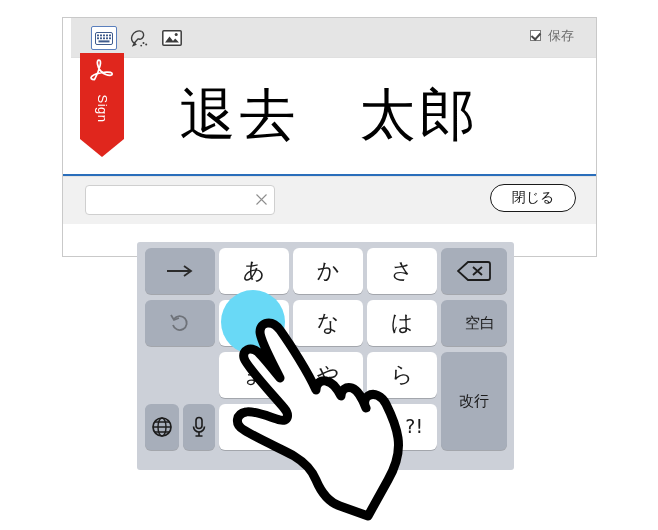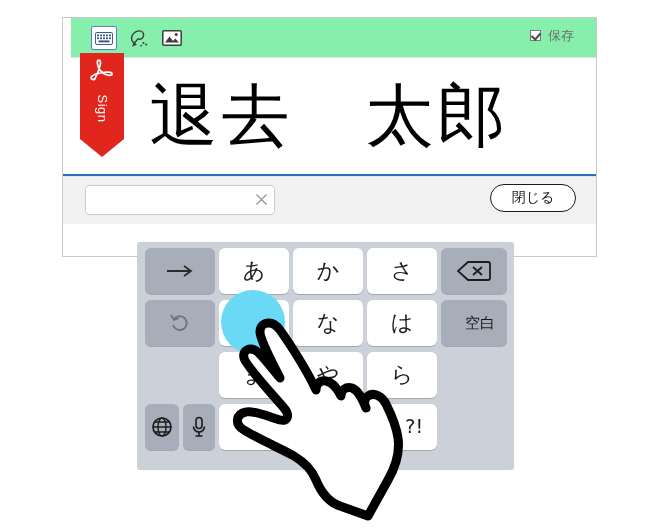--- a/index.html
+++ b/index.html
@@ -24,21 +24,21 @@
     height: 240px;
     background: #ffffff;
     border: 1px solid #c9c9c9;
     box-sizing: border-box;
   }
 
   
   #dialog-toolbar {
     position: relative;
     height: 40px;
-    background: #86efac;
+    background: #e5e5e5;
     border-bottom: 1px solid #e0e0e0;
     box-sizing: border-box;
     margin-left: 8px;
   }
   .tool-group {
     position: absolute;
     left: 20px;
     top: 8px;
     display: flex;
     align-items: center;
@@ -99,21 +99,21 @@
     border-bottom: 2px solid #2a6ebb;
     box-sizing: border-box;
   }
   #signature-text {
     position: absolute;
     left: 0;
     right: 0;
     top: 50%;
     transform: translateY(-50%);
     text-align: center;
-    font-size: 68px;
+    font-size: 56px;
     letter-spacing: 4px;
     color: #000000;
     font-family: "DejaVu Sans", "Liberation Sans", sans-serif;
     white-space: pre;
   }
 
   
   #clear-row {
     position: relative;
     height: 40px;
@@ -425,20 +425,21 @@
     </svg>
   </div>
   <div class="kb-key white" style="left:82px; top:58px;  width:70px; height:46px;">た</div>
   <div class="kb-key white" style="left:156px;top:58px;  width:70px; height:46px;">な</div>
   <div class="kb-key white" style="left:230px;top:58px;  width:70px; height:46px;">は</div>
   <div class="kb-key gray small" style="left:304px;top:58px;  width:66px; height:46px;padding-left:12px;">空白</div>
 
   <div class="kb-key white" style="left:82px; top:110px; width:70px; height:46px;">ま</div>
   <div class="kb-key white" style="left:156px;top:110px; width:70px; height:46px;">や</div>
   <div class="kb-key white" style="left:230px;top:110px; width:70px; height:46px;">ら</div>
+  <div class="kb-key gray small" style="left:304px;top:110px; width:66px; height:98px;">改行</div>
 
   <div class="kb-key gray icon" style="left:8px;  top:162px; width:34px; height:46px;">
     <svg width="22" height="22" viewBox="0 0 22 22">
       <circle cx="11" cy="11" r="9" fill="none" stroke="#1c1c1c" stroke-width="1.7"></circle>
       <ellipse cx="11" cy="11" rx="4" ry="9" fill="none" stroke="#1c1c1c" stroke-width="1.4"></ellipse>
       <path d="M2 11 H20 M3.4 6 H18.6 M3.4 16 H18.6" stroke="#1c1c1c" stroke-width="1.4"></path>
     </svg>
   </div>
   <div class="kb-key gray icon" style="left:46px; top:162px; width:32px; height:46px;">
     <svg width="18" height="22" viewBox="0 0 18 22">

